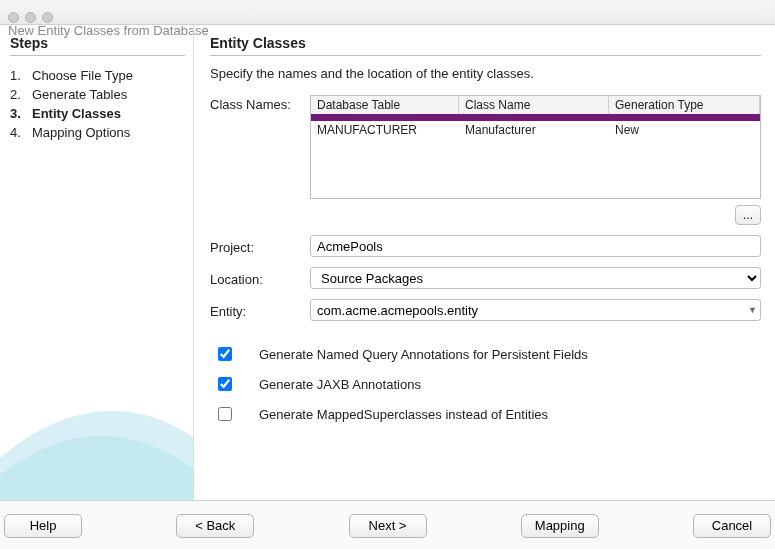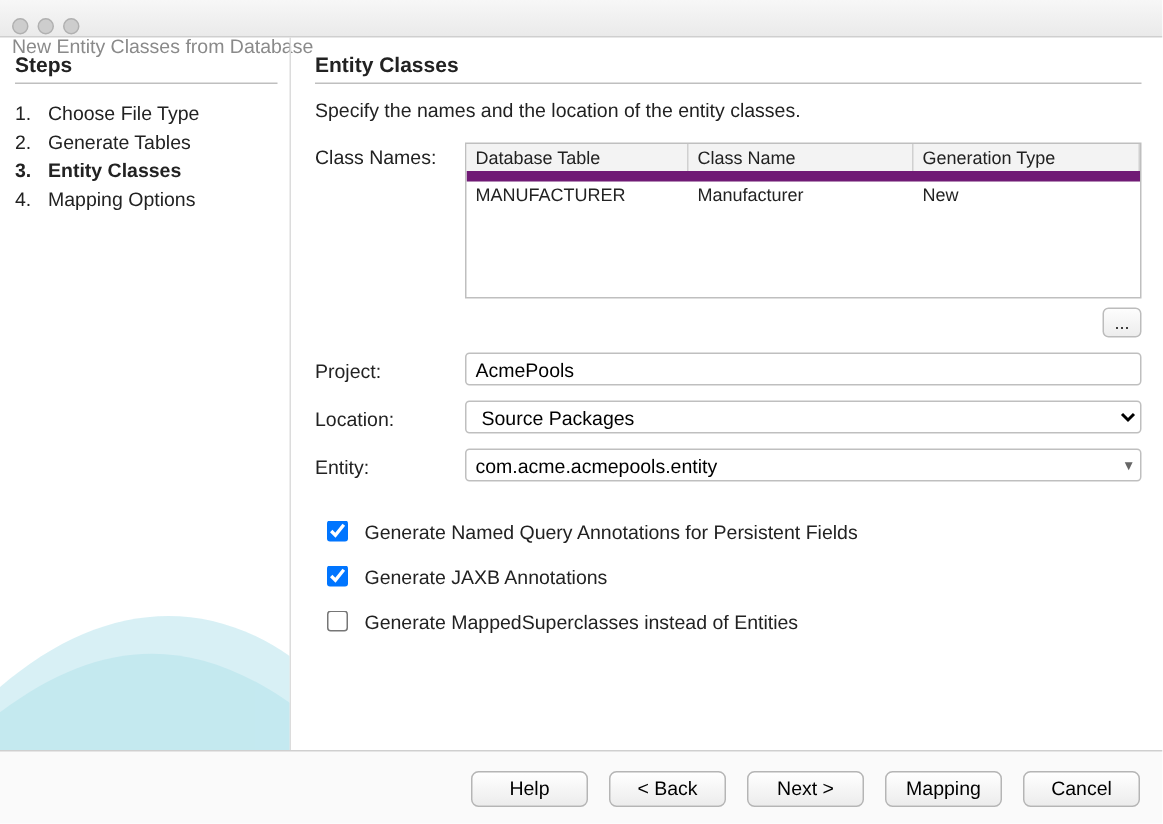--- a/index.html
+++ b/index.html
@@ -94,30 +94,30 @@
     font-family:inherit; font-size:13px;
     background:#fff;
   }
   select.cb { appearance:auto; }
   .combo-wrap { flex:1; display:flex; position:relative;}
   .combo-wrap input { flex:1;}
   .combo-wrap .chev {
     position:absolute; right:4px; top:50%; transform:translateY(-50%);
     font-size:9px; color:#666; pointer-events:none;
   }
-  .check-row { display:flex; align-items:center; padding:5px 0 5px 4px; gap:8px;}
+  .check-row { display:flex; align-items:center; padding:5px 0 5px 4px; gap:24px;}
   .check-row input { width:14px; height:14px; }
   .footer {
     height:50px;
     border-top:1px solid #cfcfcf;
     display:flex;
-    justify-content:flex-end;
+    justify-content:space-between;
     align-items:center;
     gap:14px;
-    padding:0 15px;
+    padding:0 4px;
     background:#fafafa;
   }
   .btn {
     min-width:78px;
     height:24px;
     border:1px solid #b5b5b5;
     border-radius:5px;
     background:linear-gradient(#ffffff,#ececec);
     font-family:inherit; font-size:13px;
     cursor:pointer;

